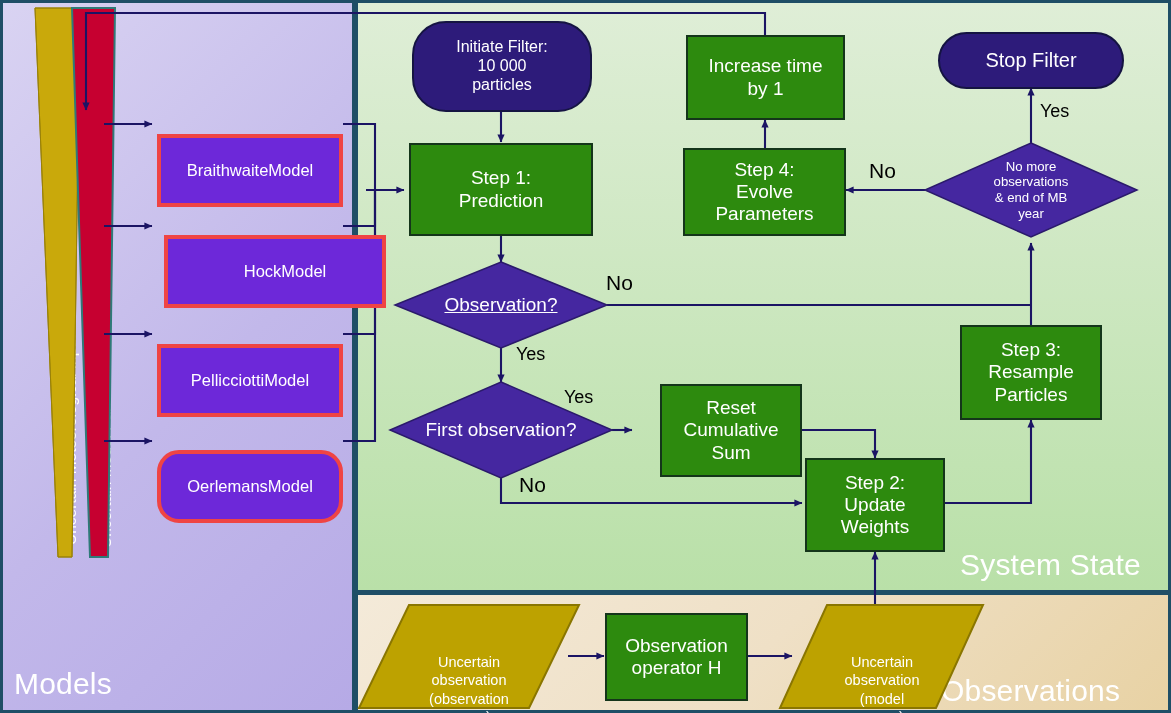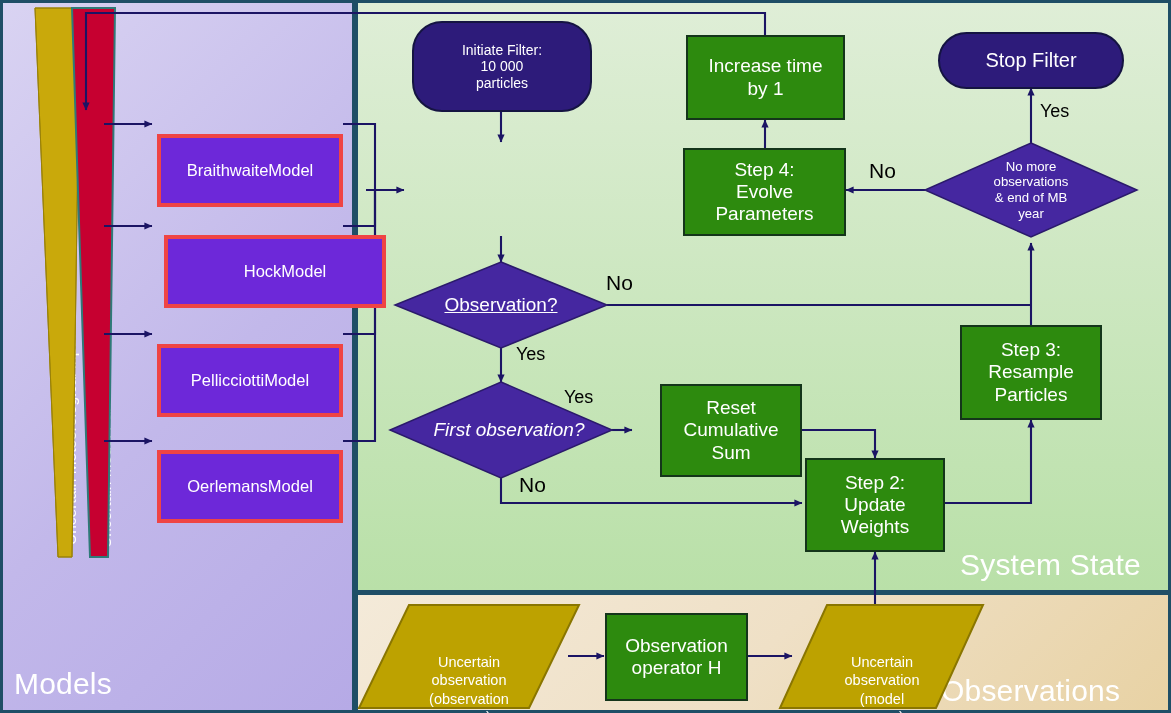--- a/index.html
+++ b/index.html
@@ -29,21 +29,21 @@
       white-space:nowrap;transform-origin:0 0;}
 
   
   .node{position:absolute;box-sizing:border-box;display:flex;
         align-items:center;justify-content:center;text-align:center;
         color:#ffffff;line-height:1.17;z-index:5;}
   .n-model{background:#6d28d9;border:4px solid #ef4444;font-size:16.5px;margin-top:46px;}
   .n-green{background:#2d8a0e;border:2px solid #14351a;font-size:19px;}
   .n-term{background:#2d1b7a;border:2px solid #151442;border-radius:34px;
           font-size:20px;}
-  .n-term-2{font-size:14px;border-radius:30px;}
+  .n-term-2{font-size:16px;}
 
   .diamond{position:absolute;z-index:5;}
   .diamond .dtxt{position:absolute;inset:0;display:flex;align-items:center;
       justify-content:center;text-align:center;color:#fff;line-height:1.18;}
 
   .para{position:absolute;z-index:5;margin-top:33px;}
   .para .ptxt{position:absolute;inset:0;display:flex;align-items:center;
       justify-content:center;text-align:center;color:#fff;font-size:14.5px;
       line-height:1.26;}
 
@@ -141,34 +141,38 @@
 
   <div class="node n-model" style="left:157px;top:88px;width:186px;height:73px;">
     <span>BraithwaiteModel</span>
   </div>
   <div class="node n-model" style="left:164px;top:189px;width:222px;height:73px;padding-left:20px;">
     <span>HockModel</span>
   </div>
   <div class="node n-model" style="left:157px;top:298px;width:186px;height:73px;">
     <span>PellicciottiModel</span>
   </div>
-  <div class="node n-model" style="left:157px;top:404px;width:186px;height:73px;">
+  <div class="node n-model" style="left:157px;top:404px;width:186px;height:73px;border-radius:22px;">
     <span>OerlemansModel</span>
   </div>
 
   <div class="node n-term n-term-2" style="left:412px;top:21px;width:180px;height:91px;flex-direction:column;">
     <span>Initiate Filter:</span>
     <span>10 000</span>
     <span>particles</span>
   </div>
 
   <div class="node n-term" style="left:938px;top:32px;width:186px;height:57px;">
     <span>Stop Filter</span>
   </div>
 
+  <div class="node n-green" style="left:409px;top:143px;width:184px;height:93px;flex-direction:column;">
+    <span>Step 1:</span>
+    <span>Prediction</span>
+  </div>
 
   <div class="node n-green" style="left:686px;top:35px;width:159px;height:85px;flex-direction:column;">
     <span>Increase time</span>
     <span>by 1</span>
   </div>
 
   <div class="node n-green" style="left:683px;top:148px;width:163px;height:88px;flex-direction:column;">
     <span>Step 4:</span>
     <span>Evolve</span>
     <span>Parameters</span>
@@ -196,21 +200,21 @@
     <span>Observation</span>
     <span>operator H</span>
   </div>
 
   <div class="diamond" style="left:395px;top:262px;width:212px;height:86px;">
     <div class="dtxt" style="font-size:19px;text-decoration:underline;">
       <span>Observation?</span>
     </div>
   </div>
 
-  <div class="diamond" style="left:398px;top:382px;width:222px;height:96px;font-style:italic;">
+  <div class="diamond" style="left:390px;top:382px;width:222px;height:96px;">
     <div class="dtxt" style="font-size:19px;">
       <span>First observation?</span>
     </div>
   </div>
 
   <div class="diamond" style="left:925px;top:143px;width:212px;height:94px;">
     <div class="dtxt" style="font-size:13.2px;flex-direction:column;">
       <span>No more</span>
       <span>observations</span>
       <span>&amp; end of MB</span>

